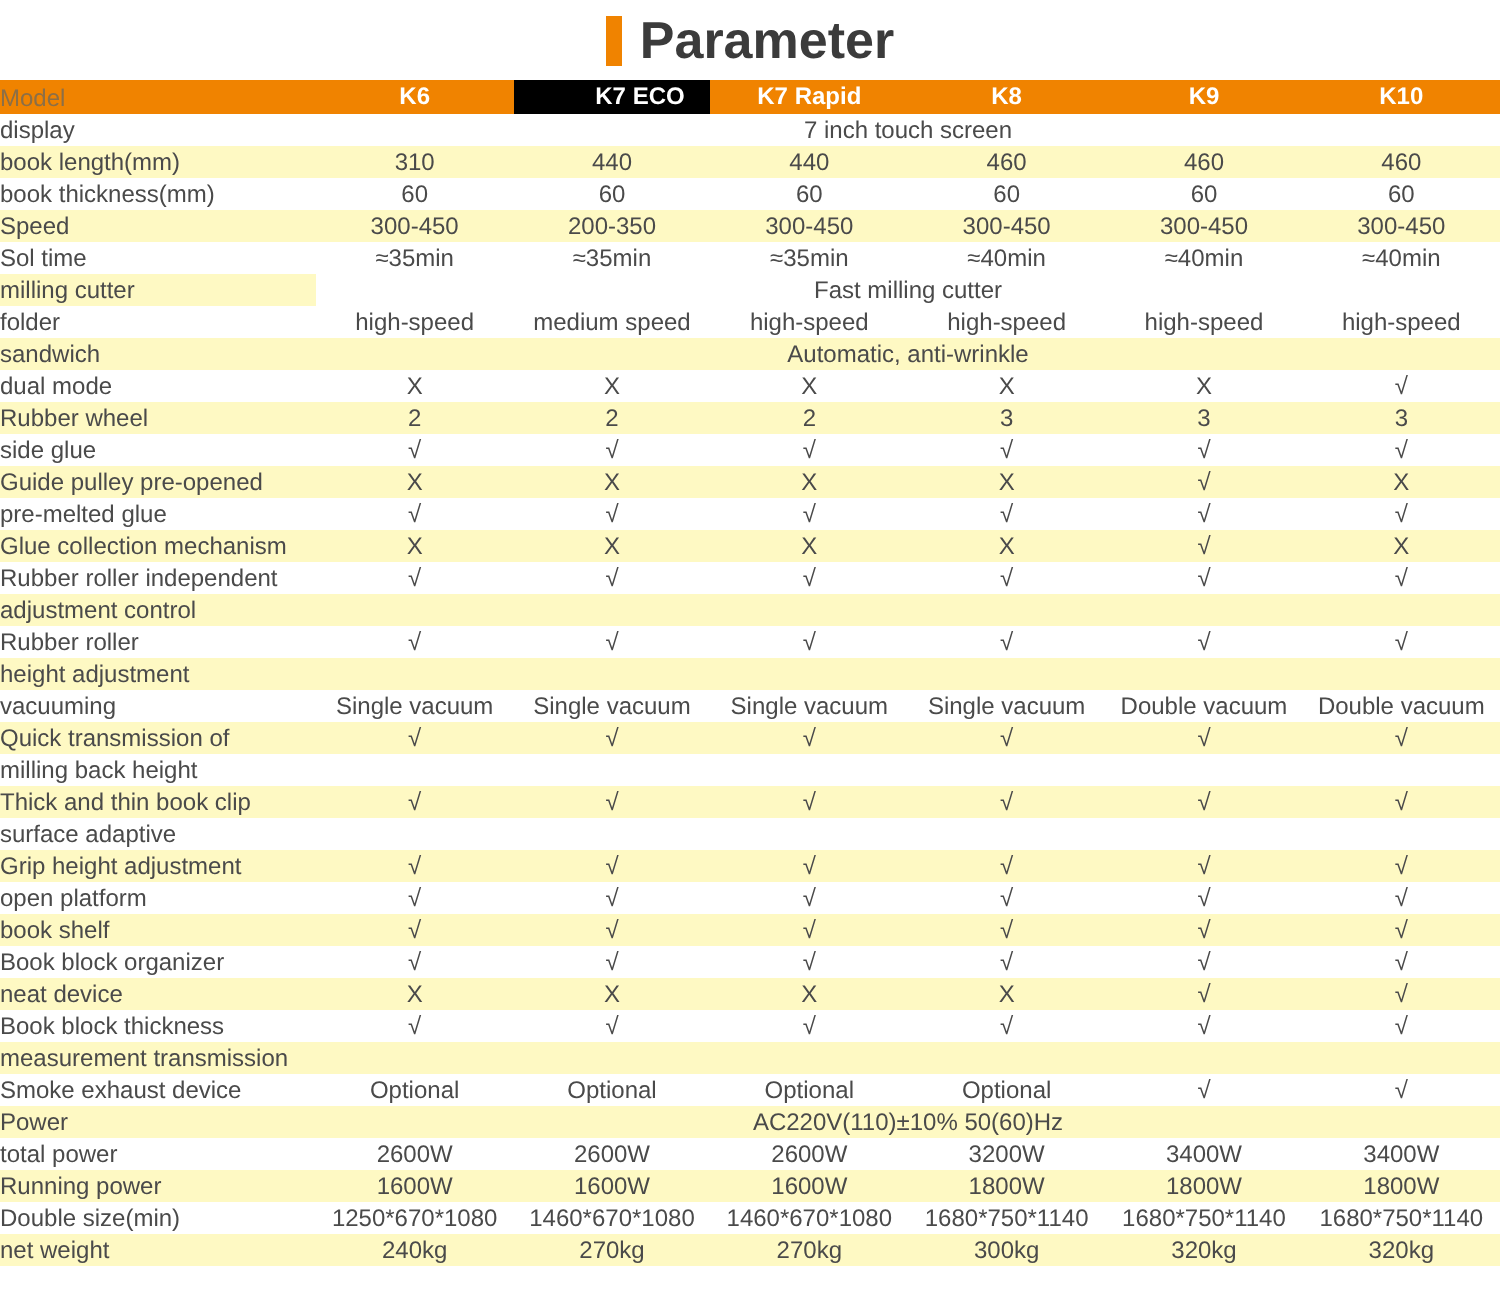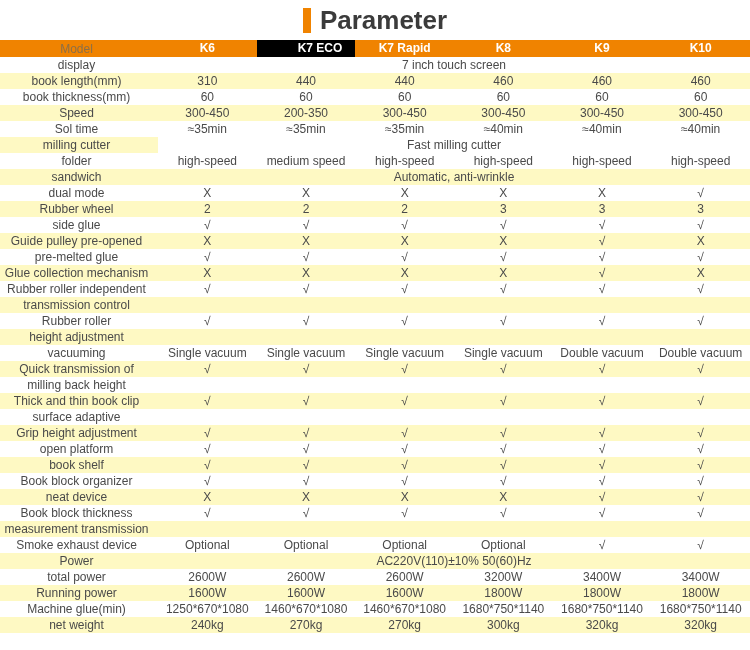--- a/index.html
+++ b/index.html
@@ -43,21 +43,21 @@
     font-size: 12px;
     color: #4a4a4a;
   }
   .tr.shade { background: #fef9c3; }
   .tr.header {
     height: 17px;
     font-weight: bold;
   }
   .td { line-height: 16px; white-space: nowrap; overflow: visible; }
   .td.label {
-    text-align: center;
+    text-align: left;
     padding-right: 5px;
   }
   .td.val { text-align: center; }
   .td.colhead {
     text-align: center;
     color: #ffffff;
     height: 100%;
     line-height: 17px;
   }
   .td.span {
@@ -206,21 +206,21 @@
         <div class="tr">
           <div class="td label">Rubber roller independent</div>
           <div class="td val">√</div>
           <div class="td val">√</div>
           <div class="td val">√</div>
           <div class="td val">√</div>
           <div class="td val">√</div>
           <div class="td val">√</div>
         </div>
         <div class="tr shade">
-          <div class="td label">transmission control</div>
+          <div class="td label">adjustment control</div>
         </div>
         <div class="tr">
           <div class="td label">Rubber roller</div>
           <div class="td val">√</div>
           <div class="td val">√</div>
           <div class="td val">√</div>
           <div class="td val">√</div>
           <div class="td val">√</div>
           <div class="td val">√</div>
         </div>
@@ -342,21 +342,21 @@
         <div class="tr shade">
           <div class="td label">Running power</div>
           <div class="td val">1600W</div>
           <div class="td val">1600W</div>
           <div class="td val">1600W</div>
           <div class="td val">1800W</div>
           <div class="td val">1800W</div>
           <div class="td val">1800W</div>
         </div>
         <div class="tr">
-          <div class="td label">Machine glue(min)</div>
+          <div class="td label">Double size(min)</div>
           <div class="td val">1250*670*1080</div>
           <div class="td val">1460*670*1080</div>
           <div class="td val">1460*670*1080</div>
           <div class="td val">1680*750*1140</div>
           <div class="td val">1680*750*1140</div>
           <div class="td val">1680*750*1140</div>
         </div>
         <div class="tr shade">
           <div class="td label">net weight</div>
           <div class="td val">240kg</div>

